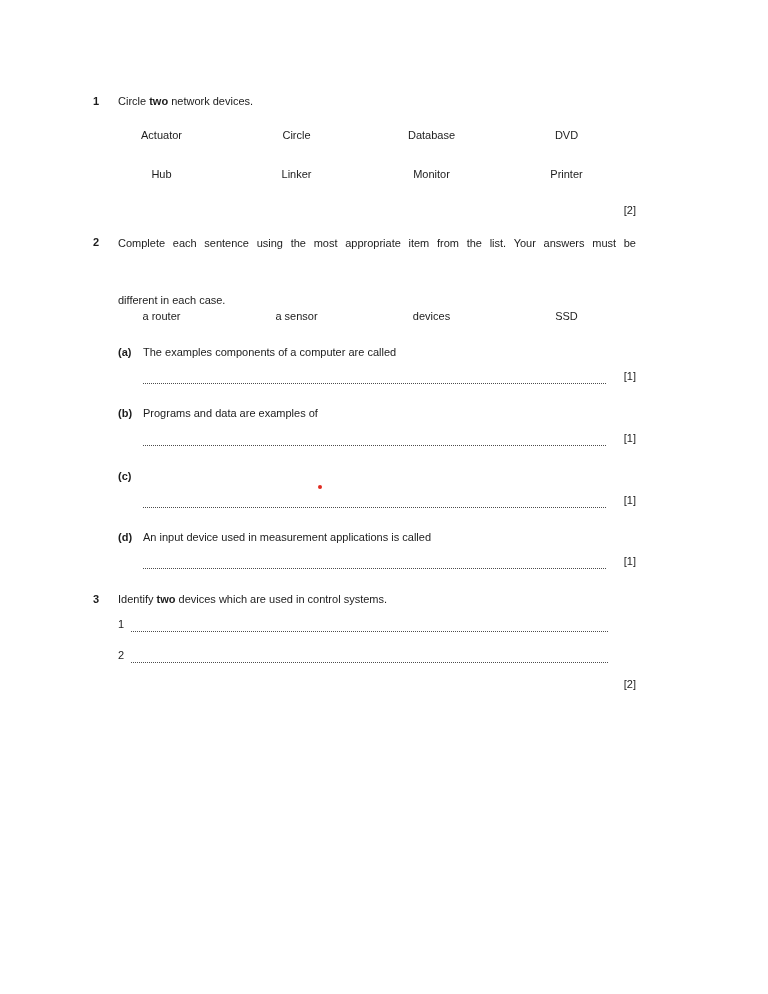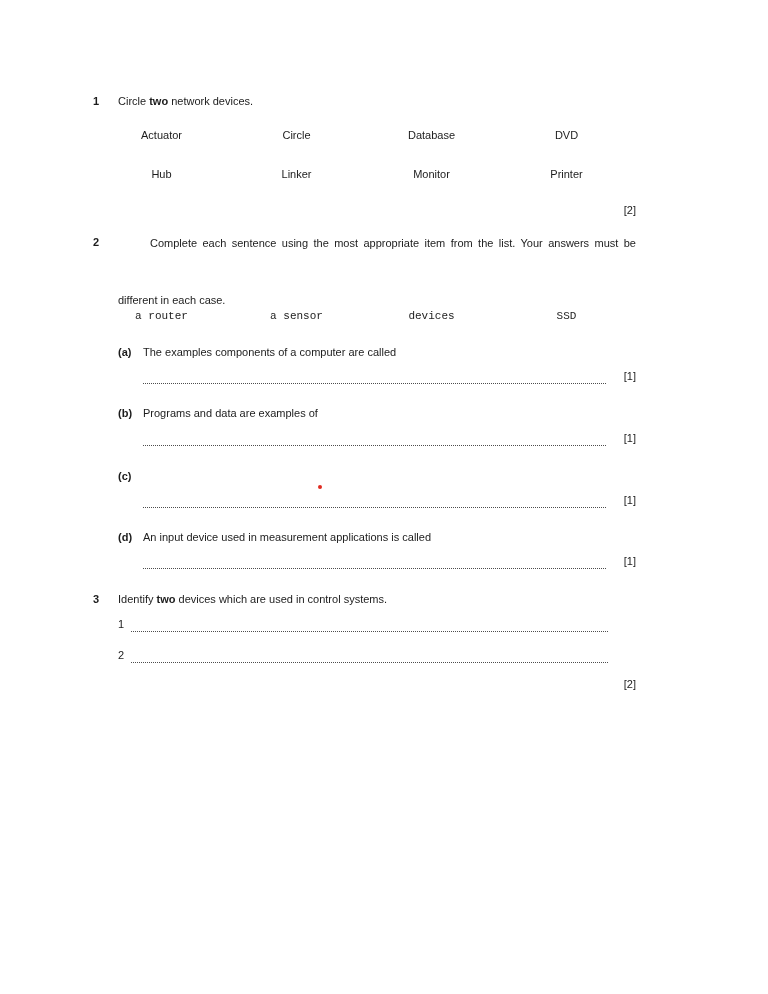--- a/index.html
+++ b/index.html
@@ -20,21 +20,21 @@
   .bold { font-weight: bold; }
   .wordgrid {
     position: absolute; left: 94px; width: 540px;
     display: grid; grid-template-columns: repeat(4, 135px);
   }
   .wordgrid span { text-align: center; }
   .para {
     position: absolute; left: 93px; display: flex;
   }
   .para .ptext { width: 518px; }
-  .jline { text-align: justify; text-align-last: justify; line-height: 14px; margin-left: 32px; }
+  .jline { text-align: justify; text-align-last: justify; line-height: 14px; }
   .pline { line-height: 14px; margin-top: 43px; }
   .subrow { position: absolute; left: 118px; display: flex; width: 520px; }
   .sublabel { width: 25px; flex: 0 0 25px; font-weight: bold; }
   .answer-line {
     position: absolute; left: 143px; width: 463px; height: 13px;
     border-bottom: 1.5px dotted #4d4d4d;
   }
   .mark { position: absolute; right: 132px; height: 13px; }
   .numline { position: absolute; left: 118px; width: 490px; height: 13px; display: flex; }
   .numline .nl-label { flex: 0 0 13px; }
@@ -70,21 +70,21 @@
   <div class="mark" style="top:204px;">[2]</div>
 
   <div class="para" style="top:236px;">
     <span class="qnum">2</span>
     <span class="ptext">
       <span class="jline" style="display:block;">Complete each sentence using the most appropriate item from the list. Your answers must be</span>
       <span class="pline" style="display:block;">different in each case.</span>
     </span>
   </div>
 
-  <div class="wordgrid" style="top:310px;font-family:Liberation Mono, monospace;">
+  <div class="wordgrid" style="top:310px;">
     <span>a router</span>
     <span>a sensor</span>
     <span>devices</span>
     <span>SSD</span>
   </div>
 
   <div class="subrow" style="top:346px;">
     <span class="sublabel">(a)</span>
     <span>The examples components of a computer are called</span>
   </div>

